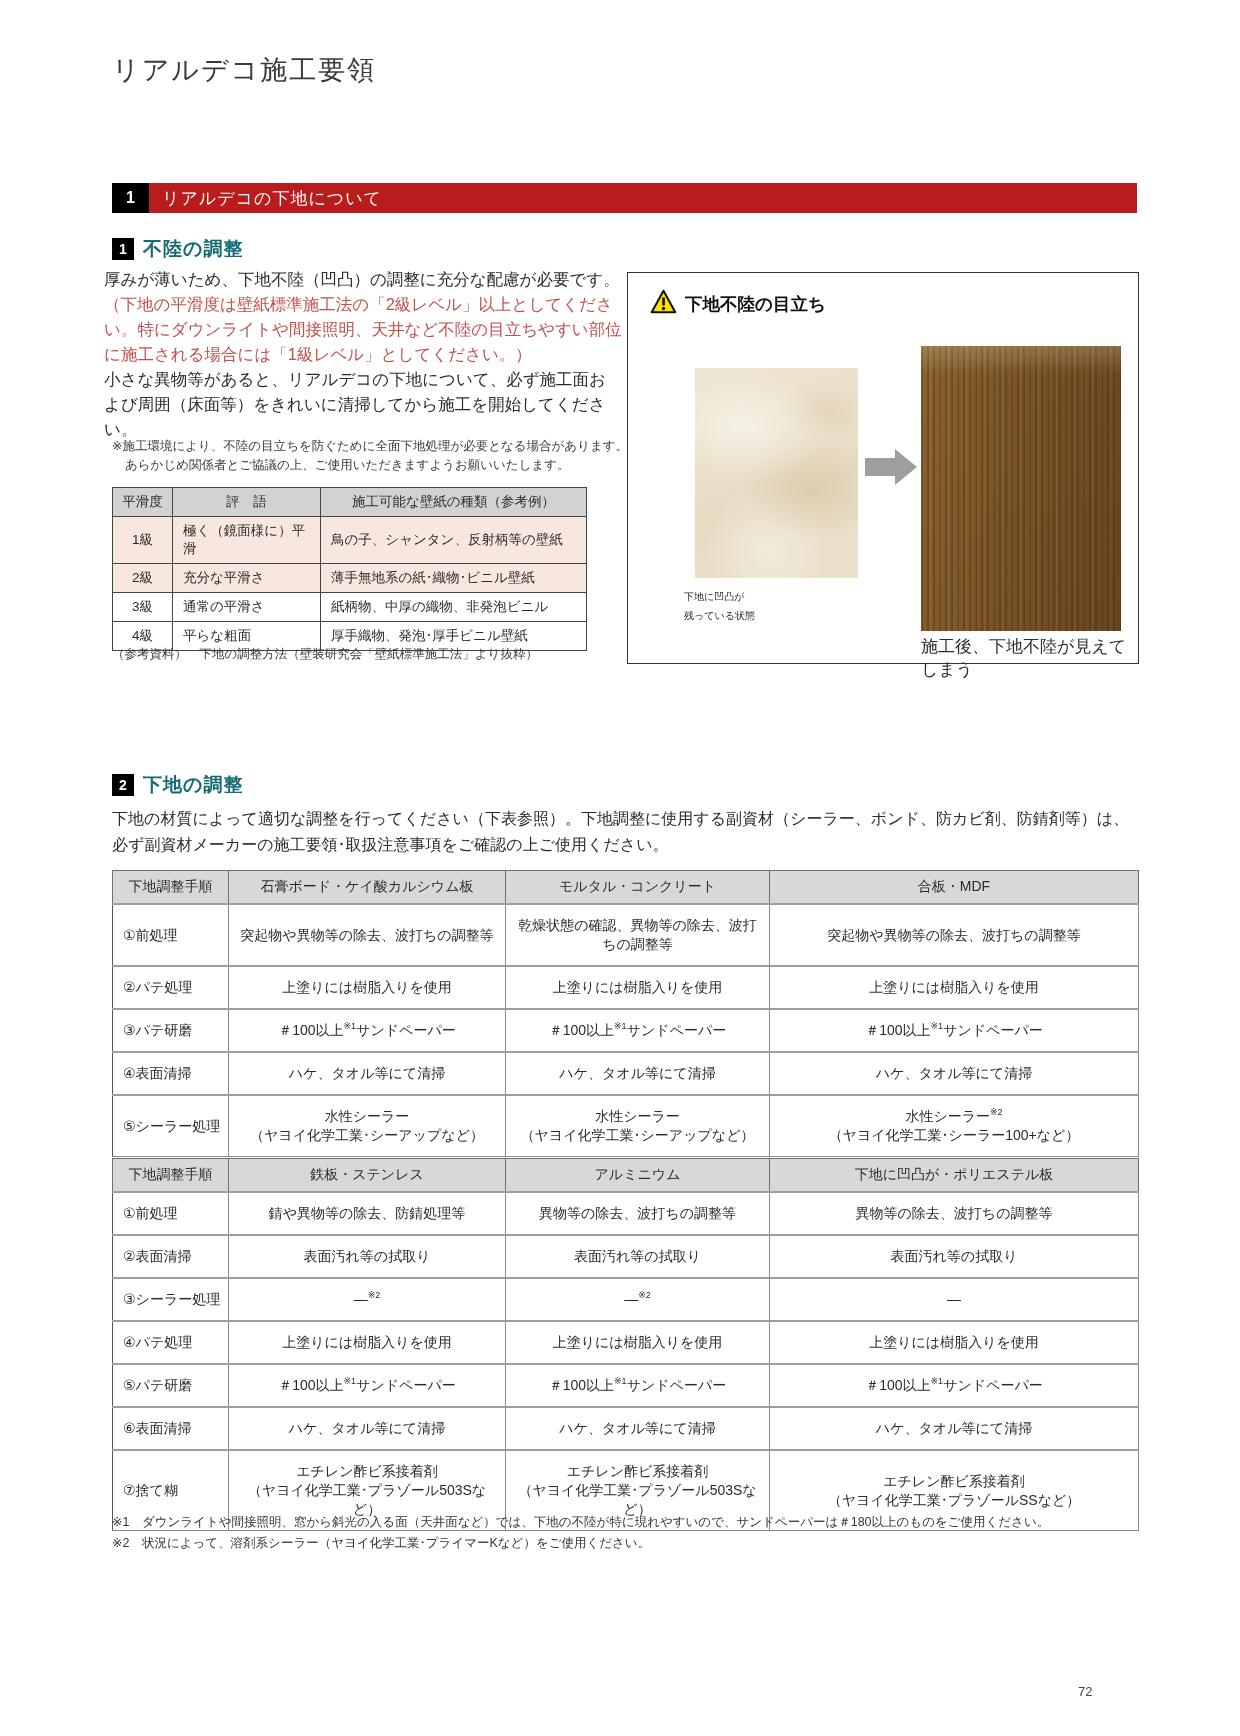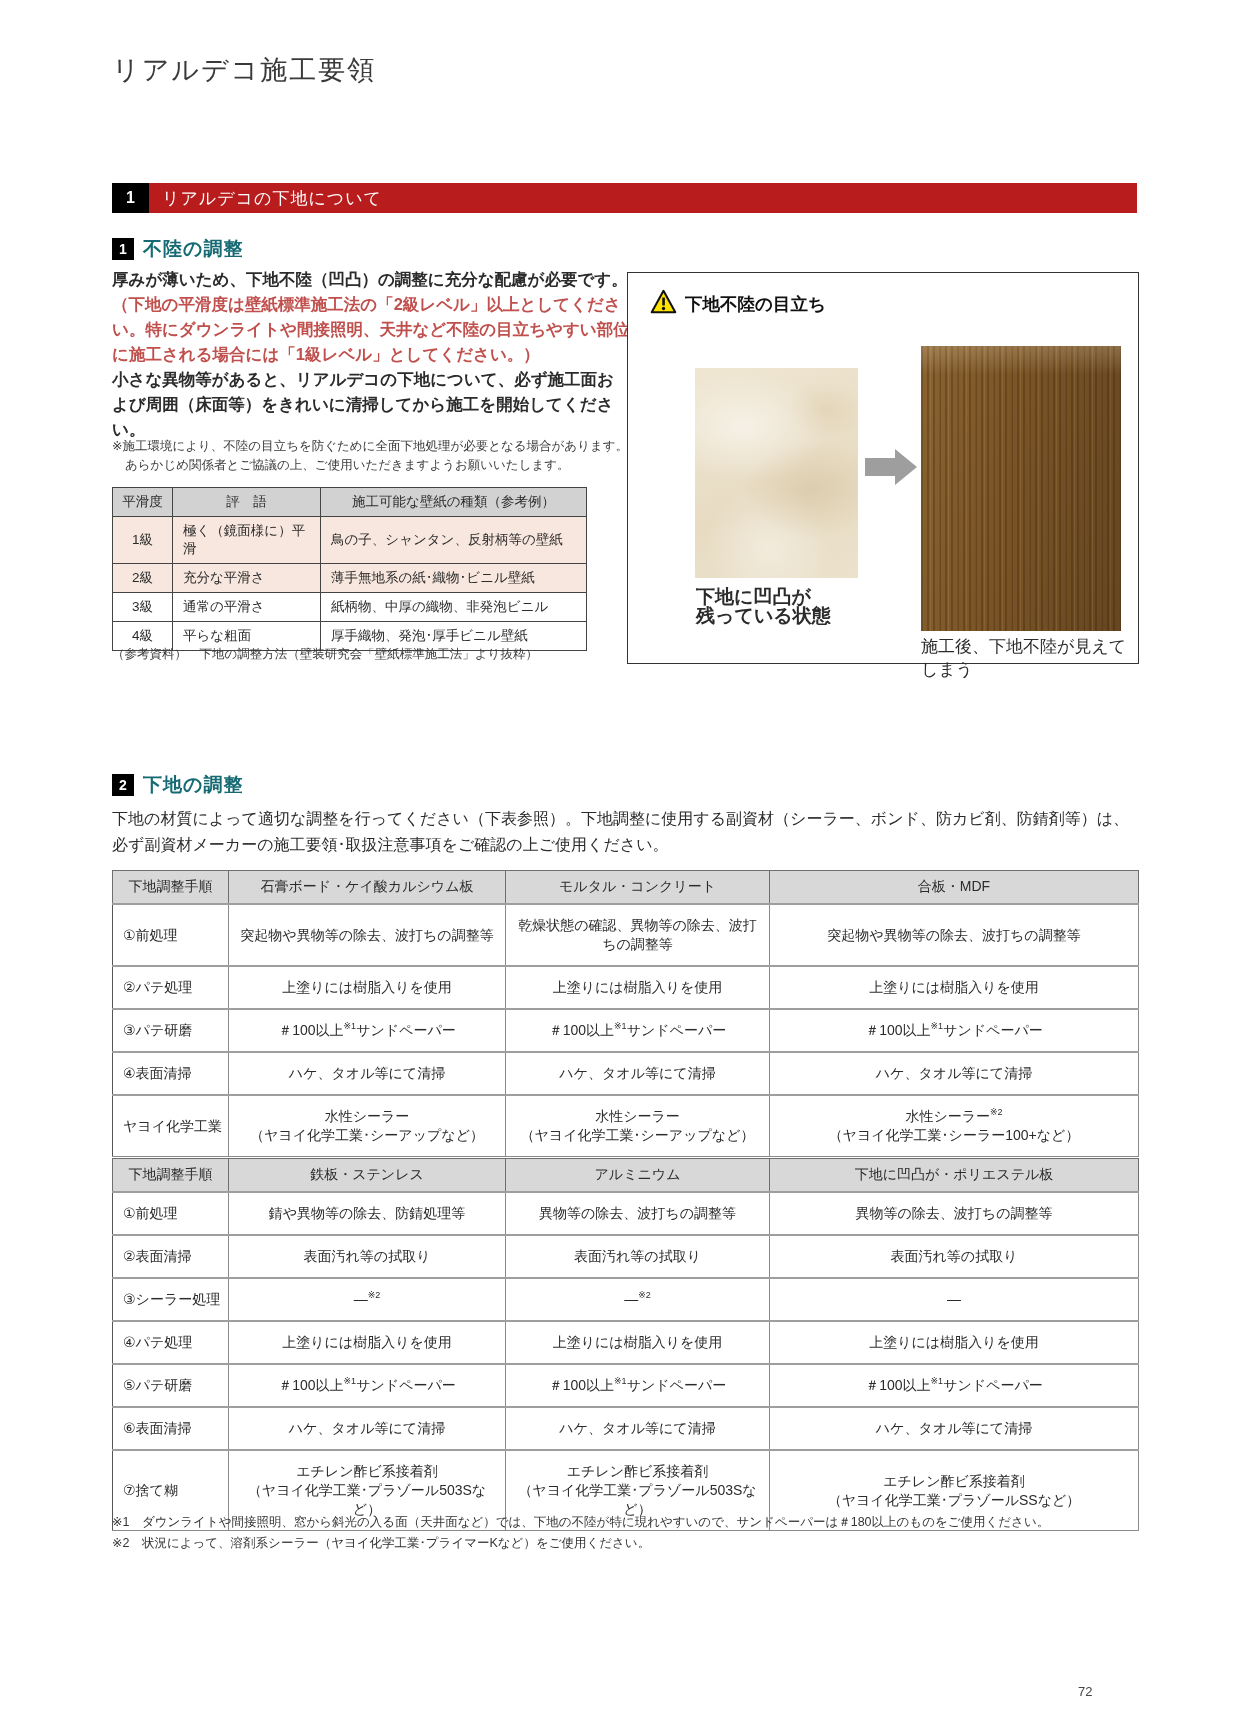--- a/index.html
+++ b/index.html
@@ -13,21 +13,21 @@
   
   .banner { position:absolute; left:112px; top:183px; width:1025px; height:30px; display:flex; }
   .banner-num { width:37px; background:#000; color:#fff; display:flex; align-items:center; justify-content:center; font-size:16px; font-weight:bold; }
   .banner-rest { flex:1; background:#b91c1c; color:#fff; font-size:17px; display:flex; align-items:center; padding-left:13px; letter-spacing:1px; }
 
   
   .sub-heading { position:absolute; left:112px; display:flex; align-items:center; gap:9px; }
   .sub-num { width:22px; height:22px; background:#000; color:#fff; font-size:14px; font-weight:bold; display:flex; align-items:center; justify-content:center; }
   .sub-title { font-size:19px; font-weight:bold; color:#156a73; letter-spacing:1px; }
 
-  .para1 { position:absolute; left:112px; top:267px; width:518px; font-size:16.5px; line-height:25px; color:#2b2b2b;font-weight:bold; }
+  .para1 { position:absolute; left:104px; top:267px; width:518px; font-size:16.5px; line-height:25px; color:#2b2b2b; }
   .red { color:#c0504d; }
 
   .note { position:absolute; left:112px; top:437px; width:524px; font-size:12.5px; line-height:19px; color:#3a3a3a; }
   .note .indent { padding-left:13px; }
 
   
   .smooth-table { position:absolute; left:112px; top:487px; border-collapse:collapse; table-layout:fixed; }
   .smooth-table th, .smooth-table td { border:1px solid #444; font-weight:normal; font-size:13.5px; line-height:18px; padding:5px 6px; color:#2b2b2b; }
   .smooth-table th { background:#d2d2d2; text-align:center; }
   .smooth-table td:first-child { text-align:center; }
@@ -51,21 +51,21 @@
   .img-after {
     position:absolute; left:293px; top:73px; width:200px; height:285px;
     background:
       linear-gradient(180deg, rgba(255,235,200,.22), rgba(255,255,255,0) 10%),
       repeating-linear-gradient(90deg, rgba(50,28,8,.28) 0 2px, rgba(0,0,0,0) 2px 6px),
       repeating-linear-gradient(90deg, rgba(255,214,150,.10) 0 1px, rgba(0,0,0,0) 1px 9px),
       linear-gradient(100deg,#8a6331,#7a5426 45%,#664620);
   }
   .fig-arrow { position:absolute; left:237px; top:185px; width:30px; height:18px; background:#9e9e9e; }
   .fig-arrow::after { content:""; position:absolute; left:30px; top:-9px; border-left:22px solid #9e9e9e; border-top:18px solid transparent; border-bottom:18px solid transparent; }
-  .cap-left { position:absolute; left:68px; top:314px; font-size:19px; line-height:19px; color:#2b2b2b;font-weight:bold; }
+  .cap-left { position:absolute; left:56px; top:314px; font-size:10px; line-height:19px; color:#2b2b2b; }
   .cap-right { position:absolute; left:293px; top:362px; font-size:17px; color:#2b2b2b; }
 
   .para2 { position:absolute; left:112px; top:806px; width:1026px; font-size:16px; line-height:26px; color:#2b2b2b; }
 
   
   .adj-table { position:absolute; left:112px; border-collapse:collapse; table-layout:fixed; }
   .adj-table th { background:#d8d8d8; font-weight:normal; font-size:14px; padding:7px 4px; border:1px solid #6f6f6f; color:#2b2b2b; }
   .adj-table td { font-size:14px; line-height:19px; padding:11px 6px; border:1px solid #8a8a8a; border-top:2px solid #9e9e9e; text-align:center; color:#2b2b2b; }
   .adj-table td:first-child { text-align:left; padding-left:10px; border-left:1px solid #555; }
   .adj-table { border:1px solid #555; }
@@ -205,21 +205,21 @@
           <td>＃100以上<sup>※1</sup>サンドペーパー</td>
           <td>＃100以上<sup>※1</sup>サンドペーパー</td>
         </tr>
         <tr>
           <td>④表面清掃</td>
           <td>ハケ、タオル等にて清掃</td>
           <td>ハケ、タオル等にて清掃</td>
           <td>ハケ、タオル等にて清掃</td>
         </tr>
         <tr>
-          <td>ヤヨイ化学工業</td>
+          <td>⑤シーラー処理</td>
           <td>水性シーラー<br>（ヤヨイ化学工業･シーアップなど）</td>
           <td>水性シーラー<br>（ヤヨイ化学工業･シーアップなど）</td>
           <td>水性シーラー<sup>※2</sup><br>（ヤヨイ化学工業･シーラー100+など）</td>
         </tr>
       </tbody>
   </table>
 
   <table class="adj-table" id="adjust-table-2">
     <colgroup>
         <col style="width:116px">

